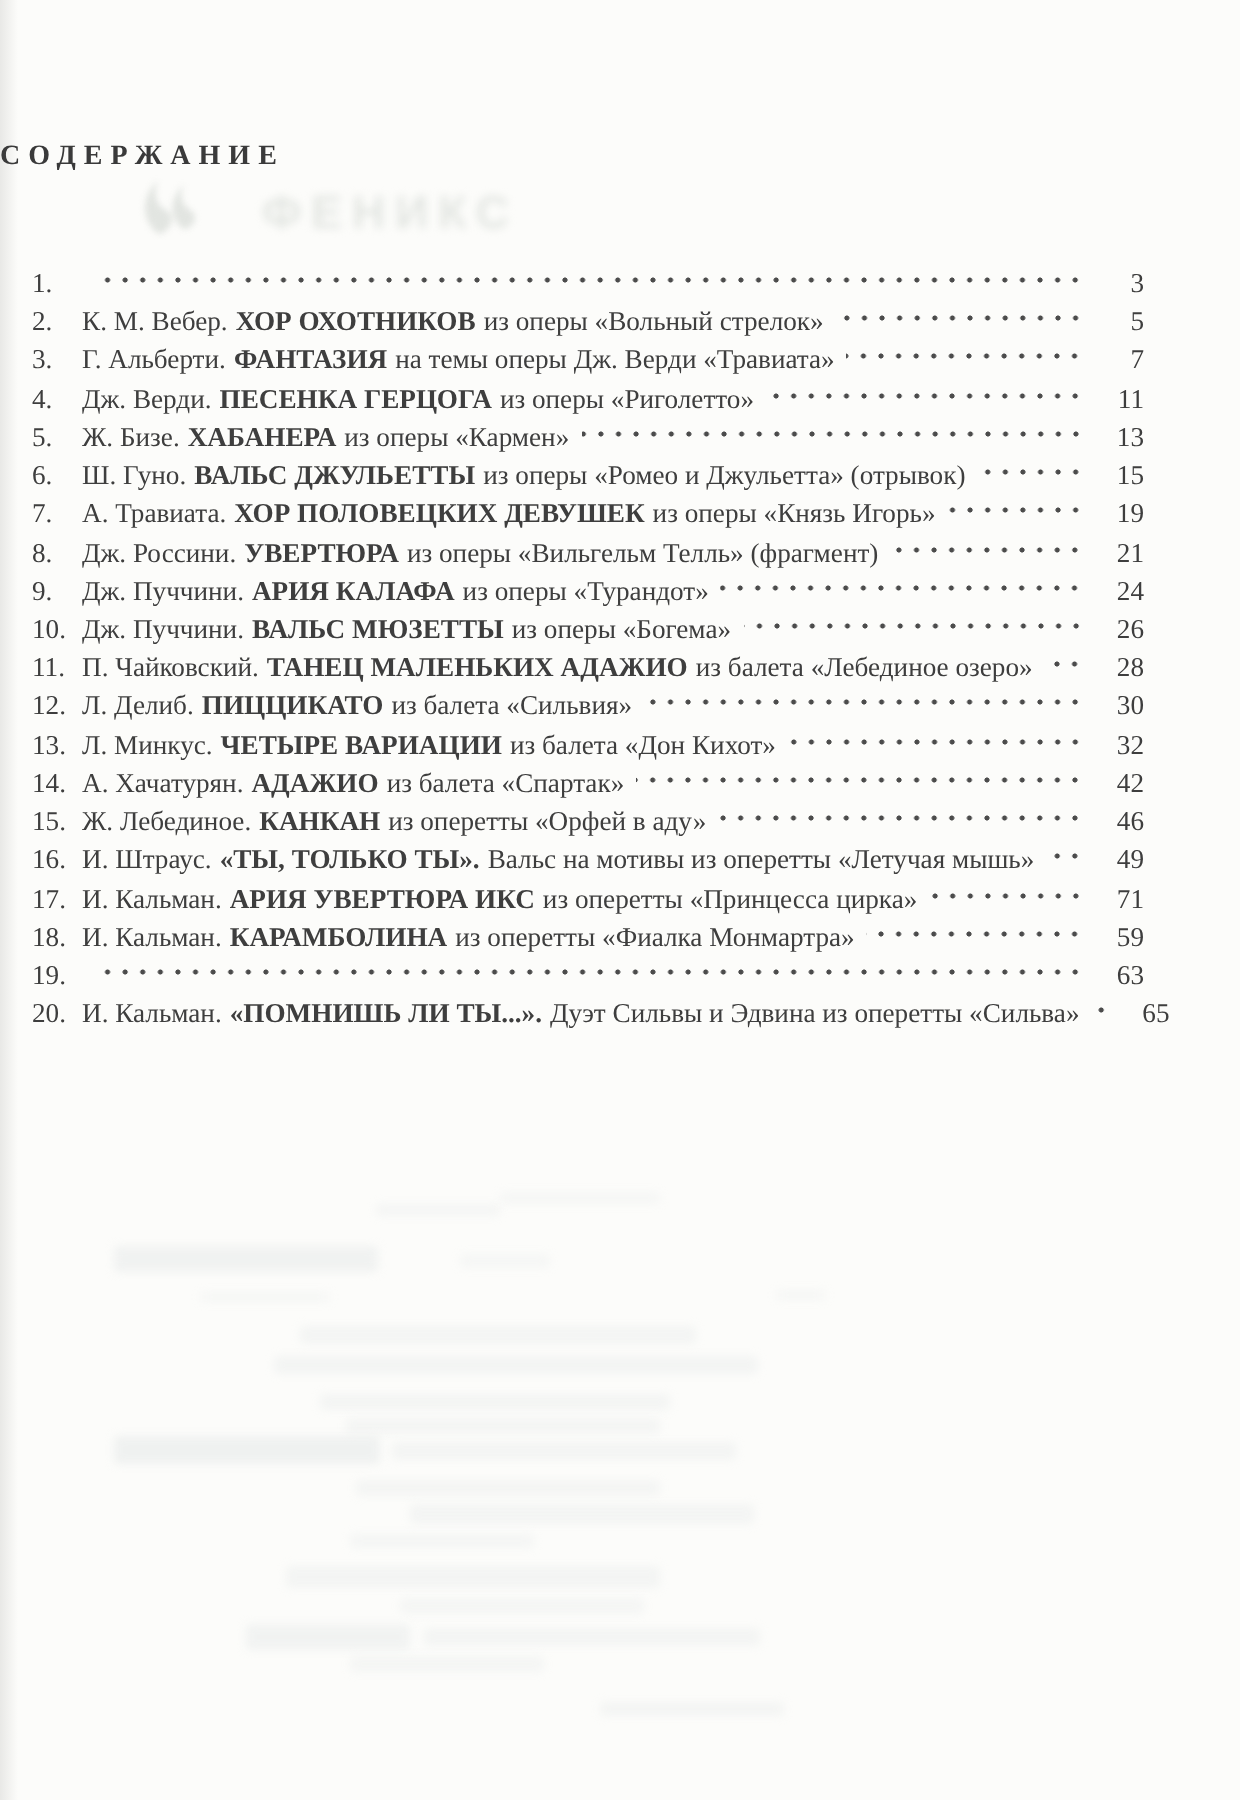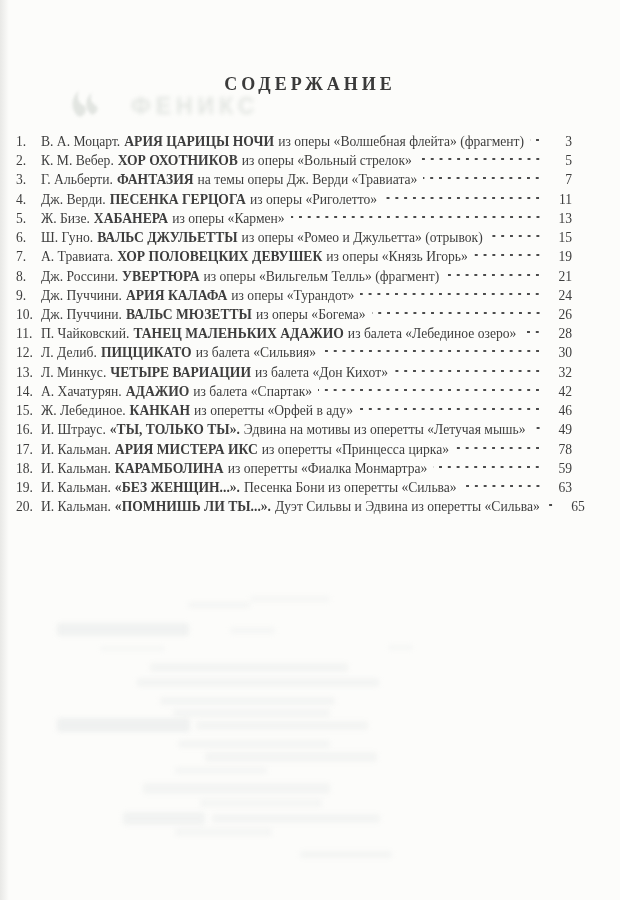--- a/index.html
+++ b/index.html
@@ -11,22 +11,22 @@
     font-family:"Liberation Serif","DejaVu Serif",serif;
     color:#3e3e3e;
   }
   .page::before{ 
     content:"";position:absolute;left:0;top:0;bottom:0;width:9px;
     background:linear-gradient(90deg,rgba(60,60,55,0.10),rgba(60,60,55,0));
     pointer-events:none;
   }
   .title{
     position:absolute;top:62px;left:0;width:100%;
-    text-align:center;
-    font-size:18px;font-weight:bold;letter-spacing:4px;
+    text-align:left;
+    font-size:14px;font-weight:bold;letter-spacing:4px;
     color:#3a3a3a;
   }
   
   .wm-logo{
     position:absolute;left:66px;top:84px;
     filter:blur(1.6px);opacity:.95;
   }
   .wm-text{
     position:absolute;left:131px;top:93px;
     font-family:"Liberation Sans","DejaVu Sans",sans-serif;
@@ -74,21 +74,20 @@
 
   <svg class="wm-logo" width="40" height="36" viewBox="0 0 40 36">
     <path fill="#e1e4e0" d="M12 32 C5 26 4 15 13 6 C10 14 13 19 17 21 C21 23 21 29 16 32 C15 33 13 33 12 32 Z"></path>
     <path fill="#e1e4e0" d="M25 30 C19 25 18 16 26 8 C23 15 26 19 29 21 C33 23 32 28 28 30 C27 31 26 31 25 30 Z"></path>
   </svg>
   <div class="wm-text">ФЕНИКС</div>
 
   <div class="toc">
     <div class="row">
       <span class="num">1.</span>
-      <span class="body"><span class="author">В. А. Моцарт.</span><span class="btitle">АРИЯ ЦАРИЦЫ НОЧИ</span><span class="rest">из оперы «Волшебная флейта» (фрагмент)</span></span>
       <span class="leader"></span>
       <span class="pageno">3</span>
     </div>
 
     <div class="row">
       <span class="num">2.</span>
       <span class="body"><span class="author">К. М. Вебер.</span><span class="btitle">ХОР ОХОТНИКОВ</span><span class="rest">из оперы «Вольный стрелок»</span></span>
       <span class="leader"></span>
       <span class="pageno">5</span>
     </div>
@@ -179,42 +178,41 @@
 
     <div class="row">
       <span class="num">15.</span>
       <span class="body"><span class="author">Ж. Лебединое.</span><span class="btitle">КАНКАН</span><span class="rest">из оперетты «Орфей в аду»</span></span>
       <span class="leader"></span>
       <span class="pageno">46</span>
     </div>
 
     <div class="row">
       <span class="num">16.</span>
-      <span class="body"><span class="author">И. Штраус.</span><span class="btitle">«ТЫ, ТОЛЬКО ТЫ».</span><span class="rest">Эдвина на мотивы из оперетты «Летучая мышь»</span></span>
+      <span class="body"><span class="author">И. Штраус.</span><span class="btitle">«ТЫ, ТОЛЬКО ТЫ».</span><span class="rest">Вальс на мотивы из оперетты «Летучая мышь»</span></span>
       <span class="leader"></span>
       <span class="pageno">49</span>
     </div>
 
     <div class="row">
       <span class="num">17.</span>
-      <span class="body"><span class="author">И. Кальман.</span><span class="btitle">АРИЯ МИСТЕРА ИКС</span><span class="rest">из оперетты «Принцесса цирка»</span></span>
-      <span class="leader"></span>
-      <span class="pageno">78</span>
+      <span class="body"><span class="author">И. Кальман.</span><span class="btitle">АРИЯ УВЕРТЮРА ИКС</span><span class="rest">из оперетты «Принцесса цирка»</span></span>
+      <span class="leader"></span>
+      <span class="pageno">71</span>
     </div>
 
     <div class="row">
       <span class="num">18.</span>
       <span class="body"><span class="author">И. Кальман.</span><span class="btitle">КАРАМБОЛИНА</span><span class="rest">из оперетты «Фиалка Монмартра»</span></span>
       <span class="leader"></span>
       <span class="pageno">59</span>
     </div>
 
     <div class="row">
       <span class="num">19.</span>
-      <span class="body"><span class="author">И. Кальман.</span><span class="btitle">«БЕЗ ЖЕНЩИН...».</span><span class="rest">Песенка Бони из оперетты «Сильва»</span></span>
       <span class="leader"></span>
       <span class="pageno">63</span>
     </div>
 
     <div class="row">
       <span class="num">20.</span>
       <span class="body"><span class="author">И. Кальман.</span><span class="btitle">«ПОМНИШЬ ЛИ ТЫ...».</span><span class="rest">Дуэт Сильвы и Эдвина из оперетты «Сильва»</span></span>
       <span class="leader"></span>
       <span class="pageno">65</span>
     </div>

